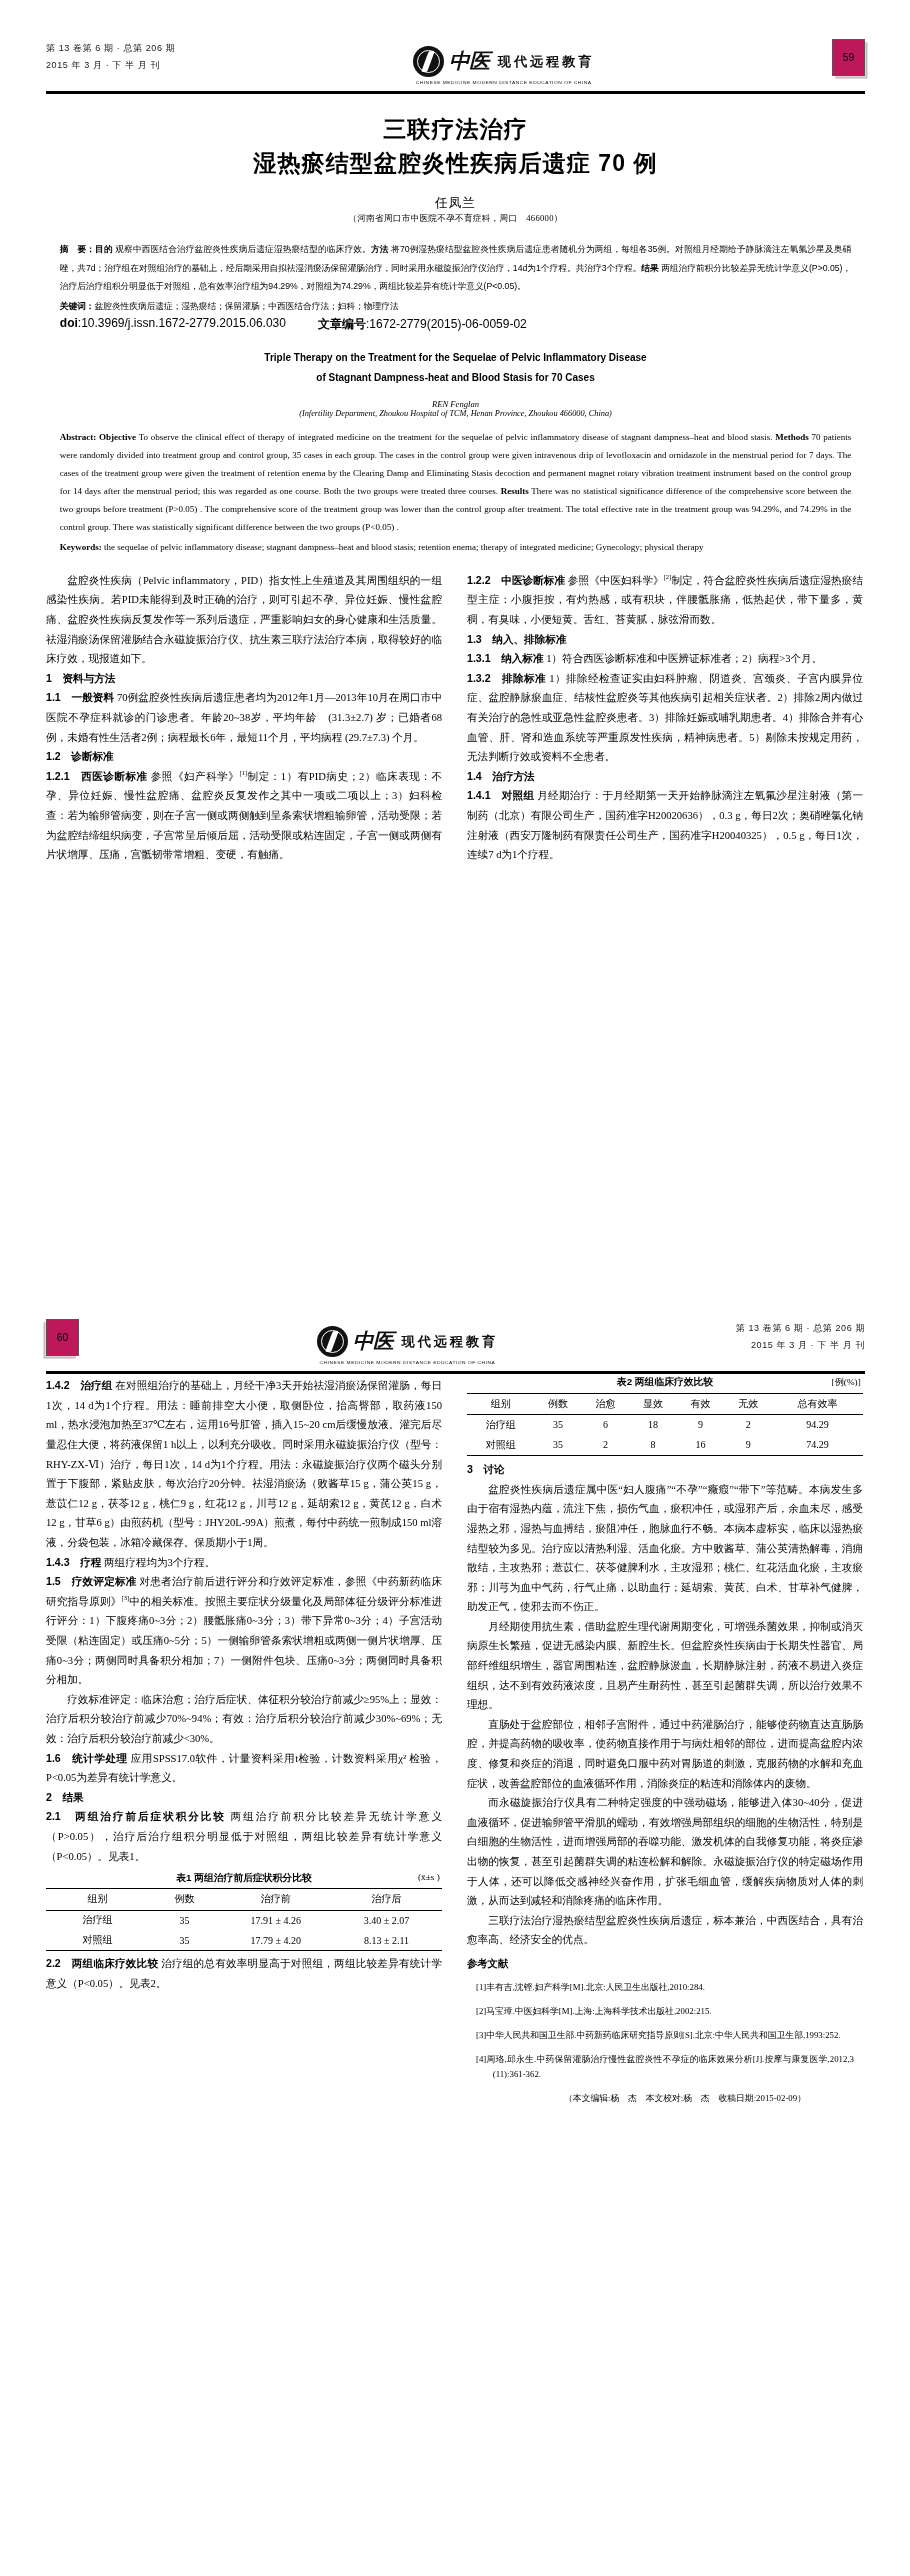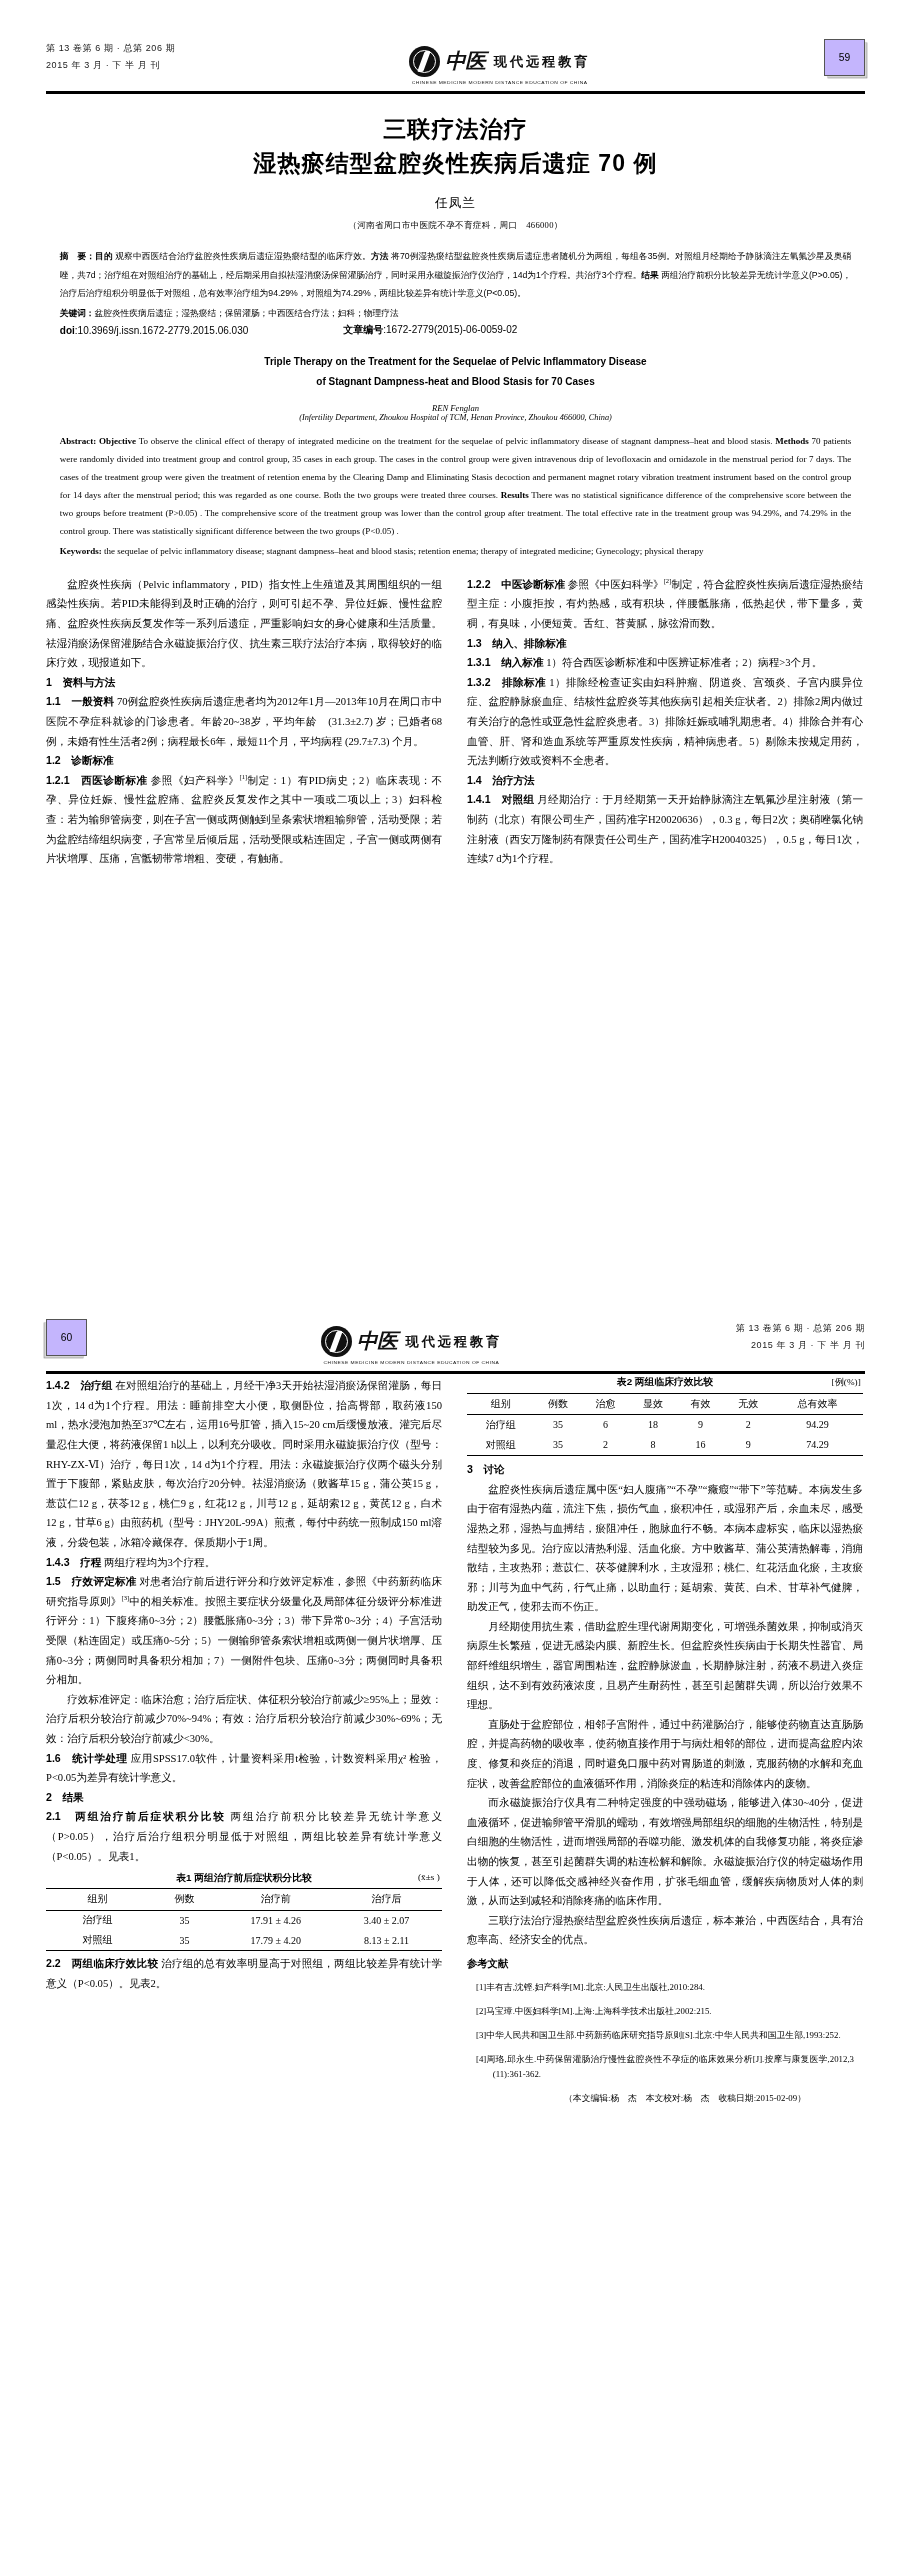--- a/index.html
+++ b/index.html
@@ -44,60 +44,60 @@
     font-family:"Liberation Sans","DejaVu Sans",sans-serif;
     font-weight:bold; font-size:13.2px; letter-spacing:2.9px; color:#111; line-height:1;
     margin-left:3.4px;
   }
   .logo-en {
     font-family:"Liberation Sans","DejaVu Sans",sans-serif;
     font-size:4.9px; letter-spacing:0.5px; color:#111; margin-top:2.9px;
     transform:scaleY(0.85);
   }
   .folio {
-    width:41px; height:37px; flex:0 0 auto;
-    border:0.7px solid #555; background:#c4b5fd;
+    width:33px; height:37px; flex:0 0 auto;
+    border:0.7px solid #555; background:#be185d;
     display:flex; align-items:center; justify-content:center;
     font-family:"Liberation Sans","DejaVu Sans",sans-serif; font-size:10.3px;
     box-shadow:2.3px 2.3px 0 -0.6px #d6d6d6, 2.9px 2.9px 0 -0.6px #8a8a8a;
     position:relative;
   }
   .folio.left-fold { box-shadow:-2.3px 2.3px 0 -0.6px #d6d6d6, -2.9px 2.9px 0 -0.6px #8a8a8a; }
   .rule-thick { height:2.9px; background:#000; margin-top:5.2px; }
 
   
   .title-block { text-align:center; padding-top:26.4px; }
   .art-title {
     font-family:"Liberation Sans","DejaVu Sans",sans-serif;
     font-weight:bold; font-size:23px; line-height:1.48; letter-spacing:1.1px;
   }
   .authors-cn {
     font-family:"Liberation Serif","DejaVu Serif",serif;
     font-size:12.6px; letter-spacing:1.1px; margin-top:15px;
   }
   .affil-cn {
     font-family:"Liberation Serif","DejaVu Serif",serif;
-    font-size:8.6px; letter-spacing:0.3px; margin-top:8px;
+    font-size:8.6px; letter-spacing:0.3px; margin-top:1px;
   }
 
   
   .abs-cn {
     margin:15px 13.8px 0 13.8px;
     font-family:Liberation Sans, sans-serif;
     font-size:8.7px; line-height:2.12; text-align:justify; text-justify:inter-ideograph;
   }
   .abs-cn b { font-weight:bold; }
   .kw-cn {
     margin:1.1px 13.8px 0 13.8px;
     font-family:"Liberation Sans","DejaVu Sans",sans-serif;
     font-size:8.7px; line-height:2.12;
   }
   .doi-row {
-    margin:1.1px 13.8px 0 13.8px; display:flex; gap:95px;
-    font-family:"Liberation Sans","DejaVu Sans",sans-serif; font-size:10px;align-items:center;
+    margin:1.1px 13.8px 0 13.8px; display:flex; gap:32px;
+    font-family:"Liberation Sans","DejaVu Sans",sans-serif; font-size:12px;
   }
   .doi-row b { font-weight:bold; }
 
   
   .en-title {
     text-align:center; margin:15px 52px 0 52px;
     font-family:"Liberation Sans","DejaVu Sans",sans-serif;
     font-weight:bold; font-size:10px; line-height:1.95;
   }
   .en-author { text-align:center; margin-top:12px; font-style:italic; font-size:8.6px; }

